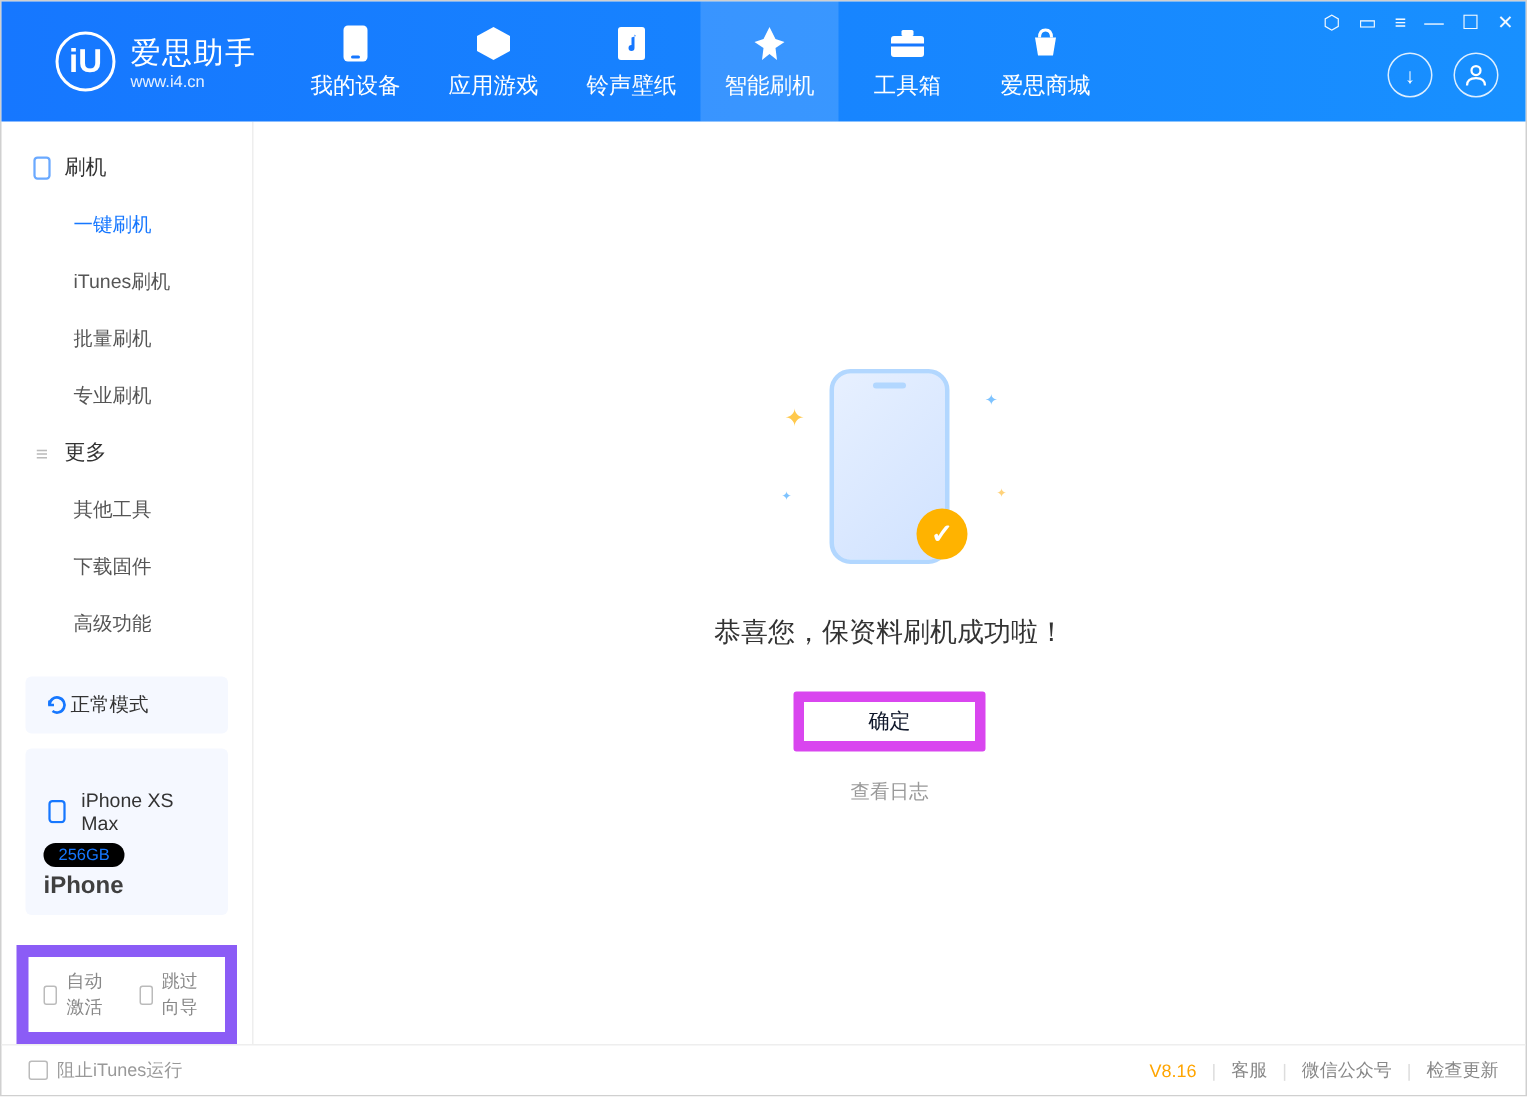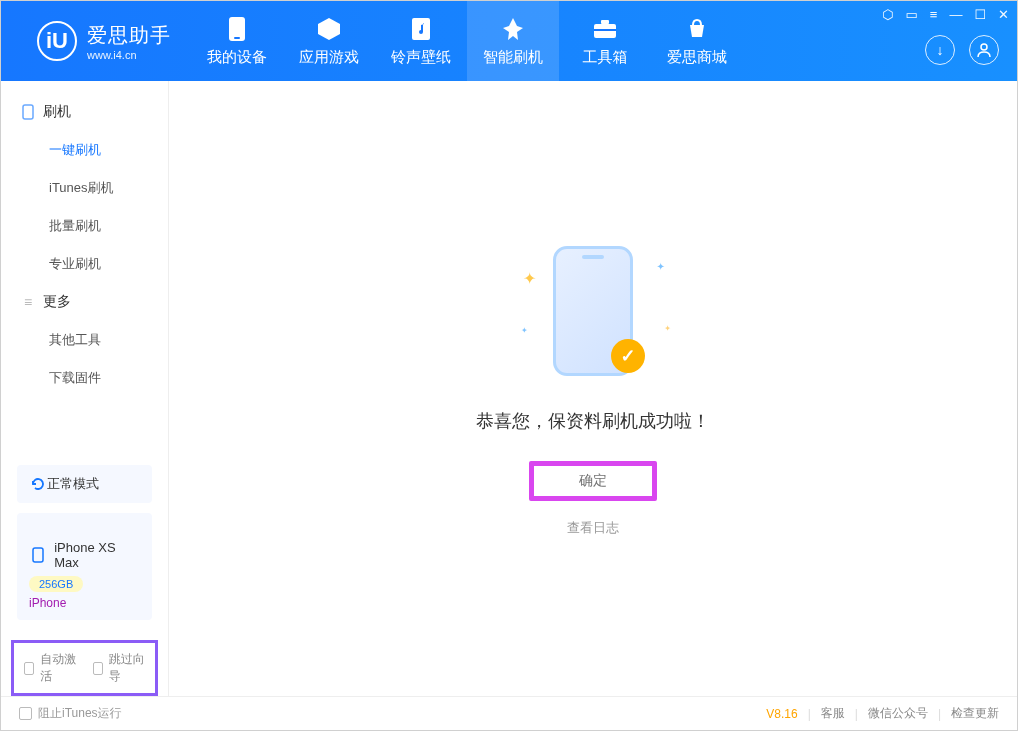--- a/index.html
+++ b/index.html
@@ -34,41 +34,41 @@
     .side-group-title { display: flex; align-items: center; gap: 8px; padding: 10px 20px; font-size: 14px; color: #333; font-weight: 500; }
     .side-group-icon { width: 14px; height: 14px; display: flex; align-items: center; justify-content: center; color: #6aa9ff; }
     .side-item { padding: 10px 20px 10px 48px; font-size: 13px; color: #555; cursor: pointer; }
     .side-item.active { color: #1677ff; }
     
     .device-panel { padding: 14px 16px; }
     .dev-box { background: #f5f8ff; border-radius: 4px; padding: 10px 12px; margin-bottom: 10px; display: flex; align-items: center; font-size: 13px; color: #333; }
     .dev-box-icon { width: 18px; height: 18px; display: flex; align-items: center; justify-content: center; color: #1677ff; }
     .dev-box2 { background: #f5f8ff; border-radius: 4px; padding: 10px 12px; }
     .dev-name { display: flex; align-items: center; gap: 8px; font-size: 13px; color: #333; font-weight: 500; margin-top: 17px; }
-    .dev-badge { display: inline-block; background: #fef9c3; color: #1677ff; font-size: 11px; padding: 2px 10px; border-radius: 10px; margin-top: 6px; }
-    .dev-sub { color: #a21caf; font-size: 12px; margin-top: 4px; }
-    
-    .checks-row { border: 3px solid #8b5cf6; padding: 8px 10px; margin: 6px 10px 0; display: flex; gap: 16px; align-items: center; }
+    .dev-badge { display: inline-block; background: #000000; color: #1677ff; font-size: 11px; padding: 2px 10px; border-radius: 10px; margin-top: 6px; }
+    .dev-sub { color: #404040; font-size: 16px; margin-top: 4px; font-weight: bold; }
+    
+    .checks-row { border: 8px solid #8b5cf6; padding: 8px 10px; margin: 6px 10px 0; display: flex; gap: 16px; align-items: center; }
     .check { display: flex; align-items: center; gap: 6px; font-size: 12px; color: #888; cursor: pointer; }
     .chk-box { width: 13px; height: 13px; border: 1px solid #bbb; border-radius: 2px; }
     
     
     .main { flex: 1; position: relative; display: flex; flex-direction: column; align-items: center; justify-content: center; }
     .illus { position: relative; width: 200px; height: 140px; display: flex; align-items: center; justify-content: center; }
     .phone-shape { width: 80px; height: 130px; border: 3px solid #b2d7ff; border-radius: 14px; background: linear-gradient(135deg, #e7f0ff, #d0e2ff); position: relative; }
     .phone-shape::before { content: ''; position: absolute; top: 6px; left: 50%; transform: translateX(-50%); width: 22px; height: 4px; background: #b2d7ff; border-radius: 2px; }
     .check-badge { position: absolute; right: 48px; bottom: 8px; width: 34px; height: 34px; background: #ffb300; border-radius: 50%; display: flex; align-items: center; justify-content: center; color: #fff; font-size: 18px; font-weight: bold; }
     .spark { position: absolute; font-size: 16px; color: #7ec3ff; }
     .spark.s1 { left: 30px; top: 28px; color: #ffc94d; }
     .spark.s2 { right: 28px; top: 20px; font-size: 10px; }
     .spark.s3 { right: 22px; bottom: 48px; font-size: 8px; color: #ffd27a; }
     .spark.s4 { left: 28px; bottom: 46px; font-size: 8px; }
     
     .main-msg { margin-top: 28px; font-size: 18px; color: #333; font-weight: 500; }
-    .ok-btn { margin-top: 28px; width: 128px; height: 40px; border: 5px solid #d946ef; background: #fff; font-size: 14px; color: #737373; cursor: pointer; border-radius: 2px; }
+    .ok-btn { margin-top: 28px; width: 128px; height: 40px; border: 7px solid #d946ef; background: #fff; font-size: 14px; color: #0f172a; cursor: pointer; border-radius: 2px; }
     .view-log { margin-top: 18px; font-size: 13px; color: #999; cursor: pointer; }
     
     
     .footer { height: 34px; border-top: 1px solid #eee; display: flex; align-items: center; padding: 0 18px; font-size: 12px; color: #999; }
     .footer-left { display: flex; align-items: center; gap: 6px; cursor: pointer; }
     .footer-right { margin-left: auto; display: flex; align-items: center; gap: 10px; }
     .version { color: #ffa500; }
     .footer-sep { color: #ddd; }
     .footer-link { cursor: pointer; color: #888; }
   </style>
@@ -178,20 +178,21 @@
         <div class="side-item">iTunes刷机</div>
         <div class="side-item">批量刷机</div>
         <div class="side-item">专业刷机</div>
 
         <div class="side-group-title">
           <span class="side-group-icon" style="color:#bbb">≡</span>
           <span>更多</span>
         </div>
         <div class="side-item">其他工具</div>
         <div class="side-item">下载固件</div>
+        <div class="side-item">高级功能</div>
       </div>
 
       <div class="device-panel">
         <div class="dev-box">
           <span class="dev-box-icon">
               <svg width="16" height="16" viewBox="0 0 16 16">
                 <path d="M3 8 A5 5 0 1 1 5 12" fill="none" stroke="#1677ff" stroke-width="1.8"></path>
                 <path d="M3 5 L3 8 L6 8" fill="none" stroke="#1677ff" stroke-width="1.8"></path>
               </svg>
             </span>

